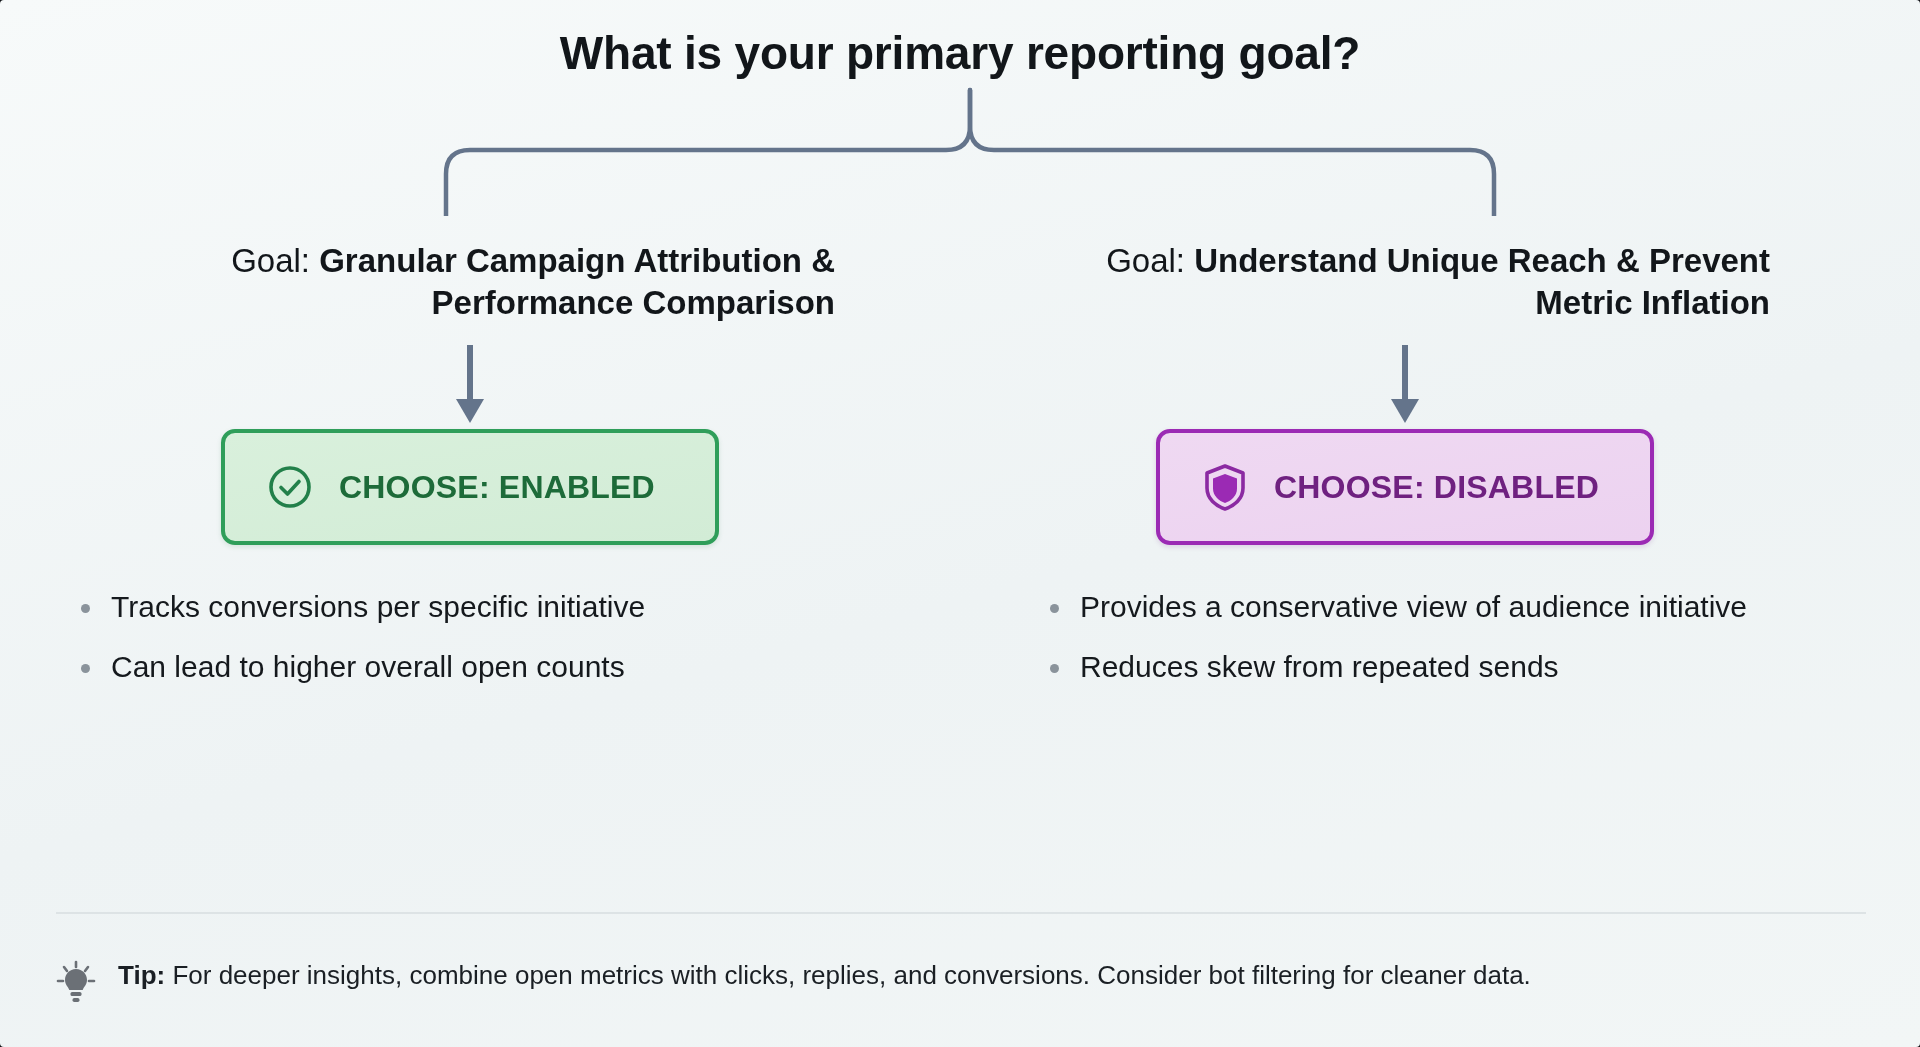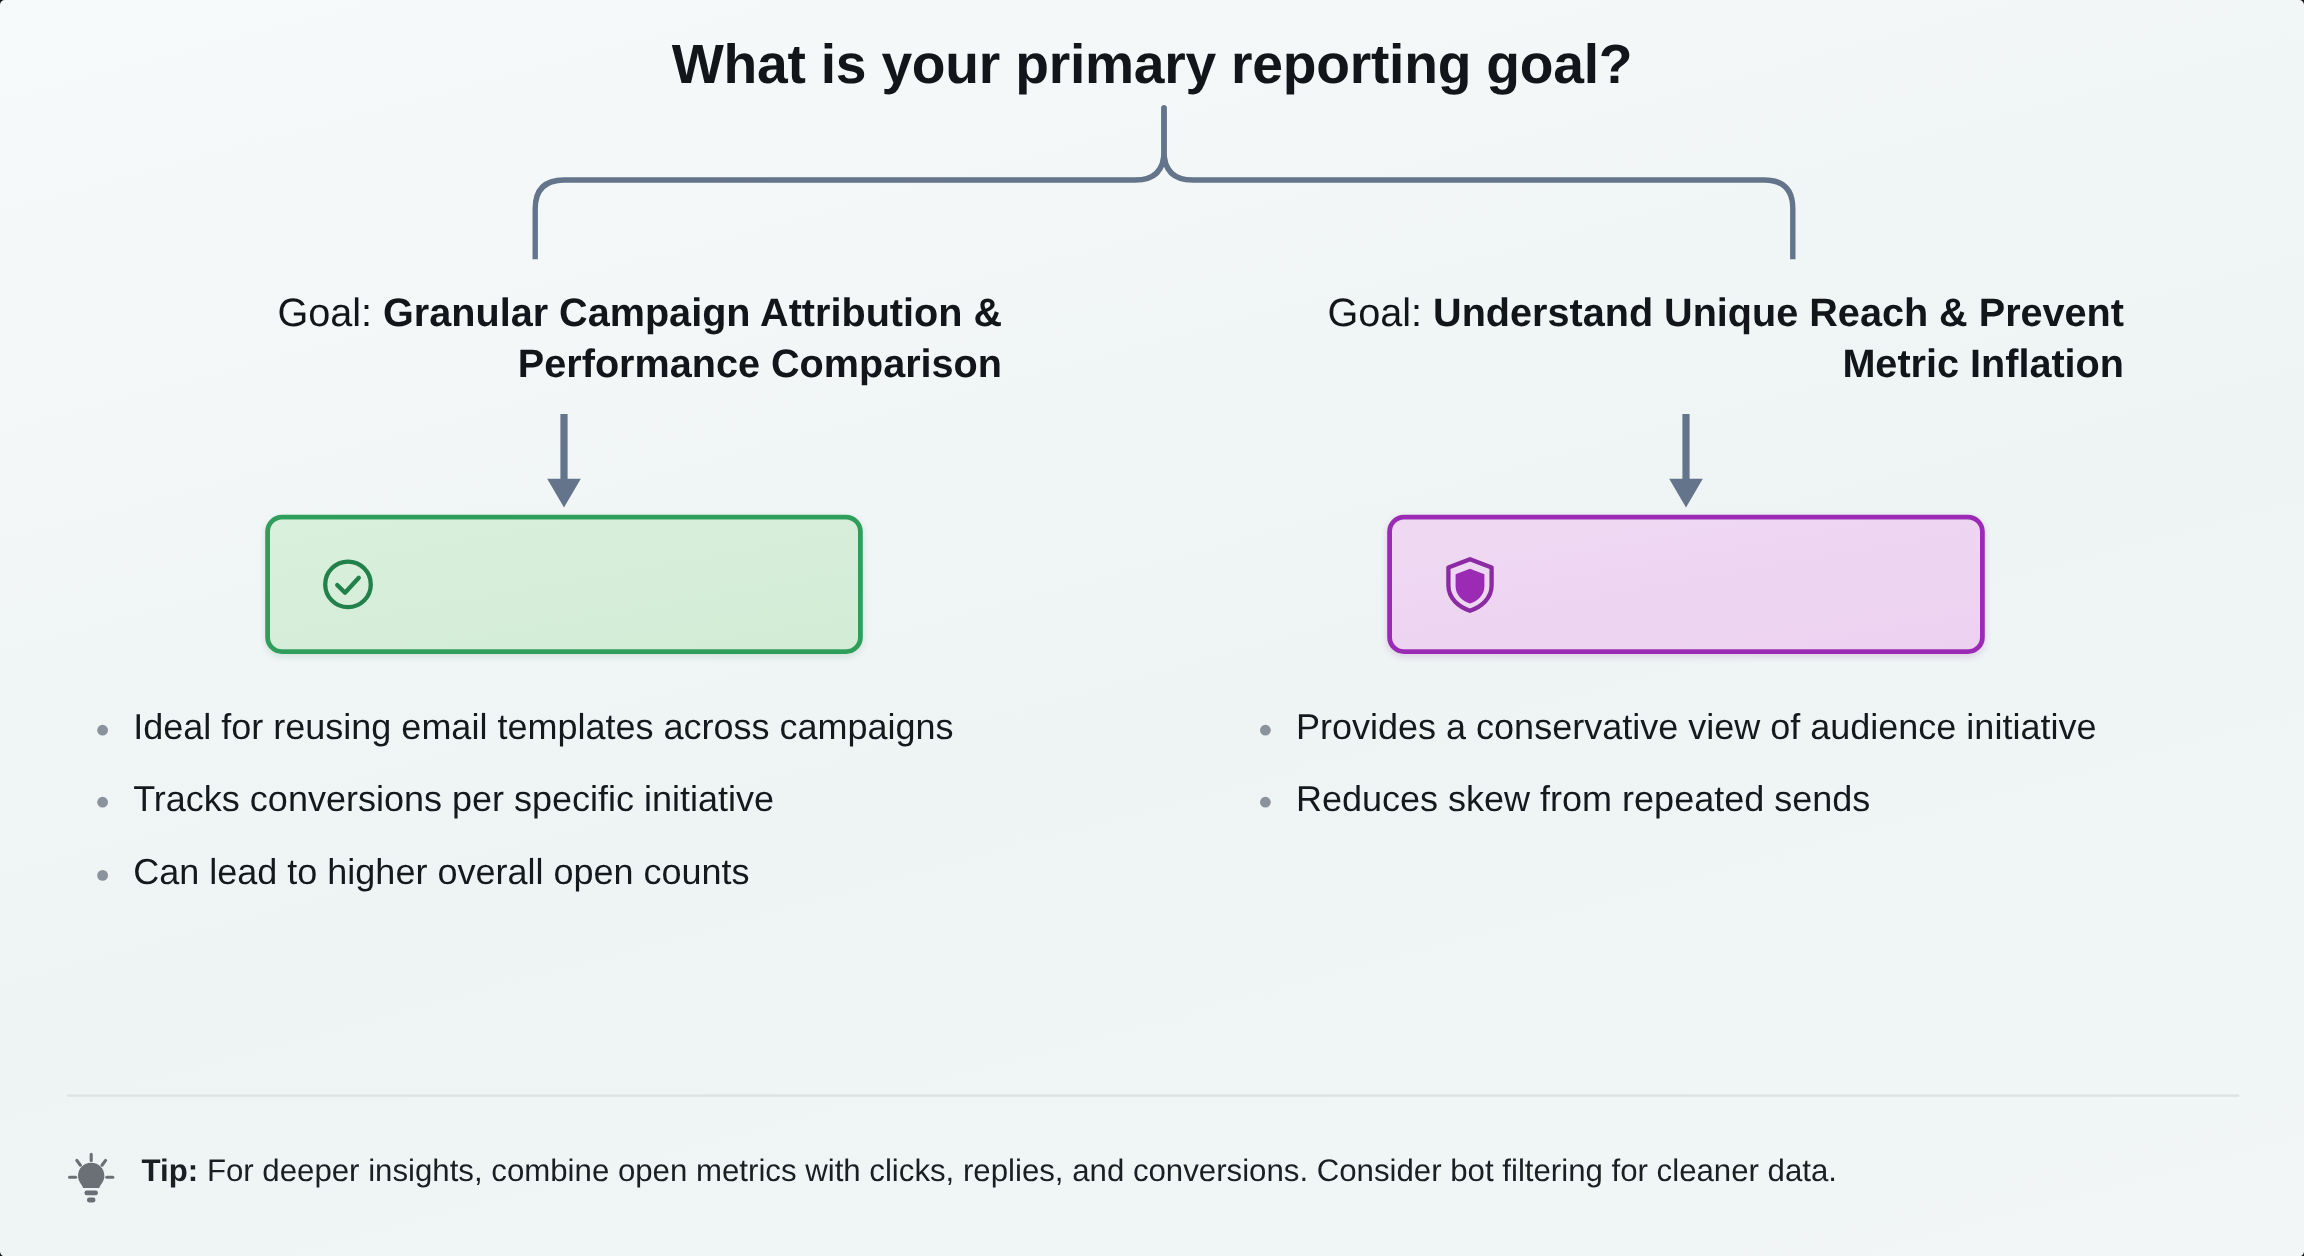--- a/index.html
+++ b/index.html
@@ -181,24 +181,24 @@
         <line x1="17" y1="2" x2="17" y2="58" stroke="#64748b" stroke-width="6"></line>
         <polygon points="17,80 3,56 31,56" fill="#64748b"></polygon>
       </svg>
     </div>
 
     <div class="decision-box" id="box-enabled">
       <svg width="46" height="46" viewBox="0 0 46 46">
         <circle cx="23" cy="23" r="19" fill="none" stroke="#22804a" stroke-width="3.6"></circle>
         <polyline points="14,23.5 20.5,30 32,17.5" fill="none" stroke="#22804a" stroke-width="3.6" stroke-linecap="round" stroke-linejoin="round"></polyline>
       </svg>
+      <span class="box-label">CHOOSE: ENABLED</span>
     </div>
 
     <ul class="bullets">
-      <li>Ideal for reusing email templates across campaigns</li>
       <li>Tracks conversions per specific initiative</li>
       <li>Can lead to higher overall open counts</li>
     </ul>
   </div>
 
   <div class="column" id="col-right">
 
     <div class="goal-heading">
       <span>Goal: </span><b>Understand Unique Reach &amp; Prevent Metric Inflation</b>
     </div>
@@ -208,20 +208,21 @@
         <line x1="17" y1="2" x2="17" y2="58" stroke="#64748b" stroke-width="6"></line>
         <polygon points="17,80 3,56 31,56" fill="#64748b"></polygon>
       </svg>
     </div>
 
     <div class="decision-box" id="box-disabled">
       <svg width="46" height="48" viewBox="0 0 46 48">
         <path d="M23 3 L41 10 V25 C41 36 32 43 23 46 C14 43 5 36 5 25 V10 Z" fill="none" stroke="#8b2aa2" stroke-width="3.6" stroke-linejoin="round"></path>
         <path d="M23 11 L35 15.5 V25.5 C35 33 29 38 23 40 C17 38 11 33 11 25.5 V15.5 Z" fill="#9b2ab4"></path>
       </svg>
+      <span class="box-label">CHOOSE: DISABLED</span>
     </div>
 
     <ul class="bullets">
       <li>Provides a conservative view of audience initiative</li>
       <li>Reduces skew from repeated sends</li>
     </ul>
   </div>
 
   <div id="divider"></div>
 

